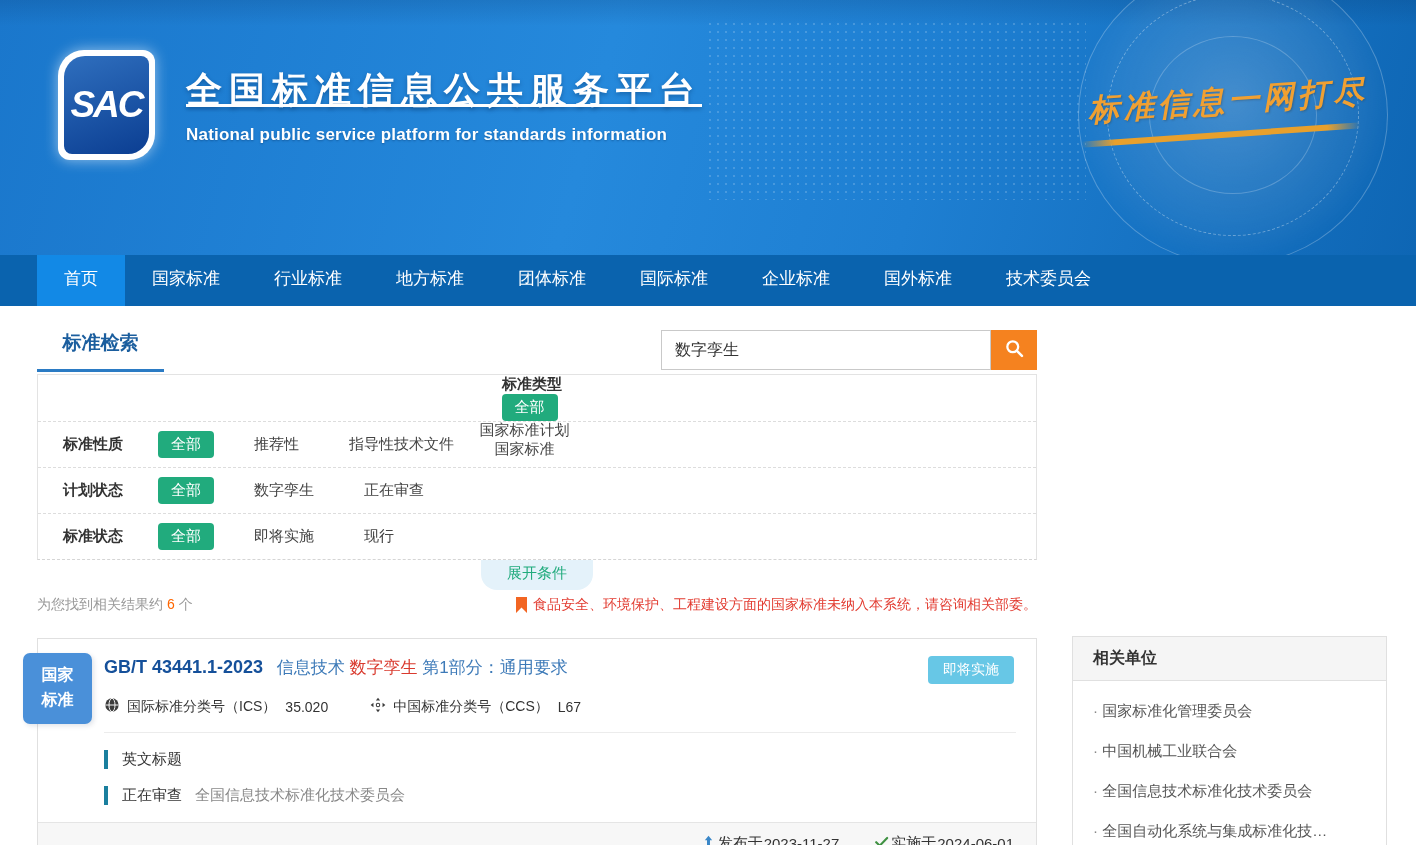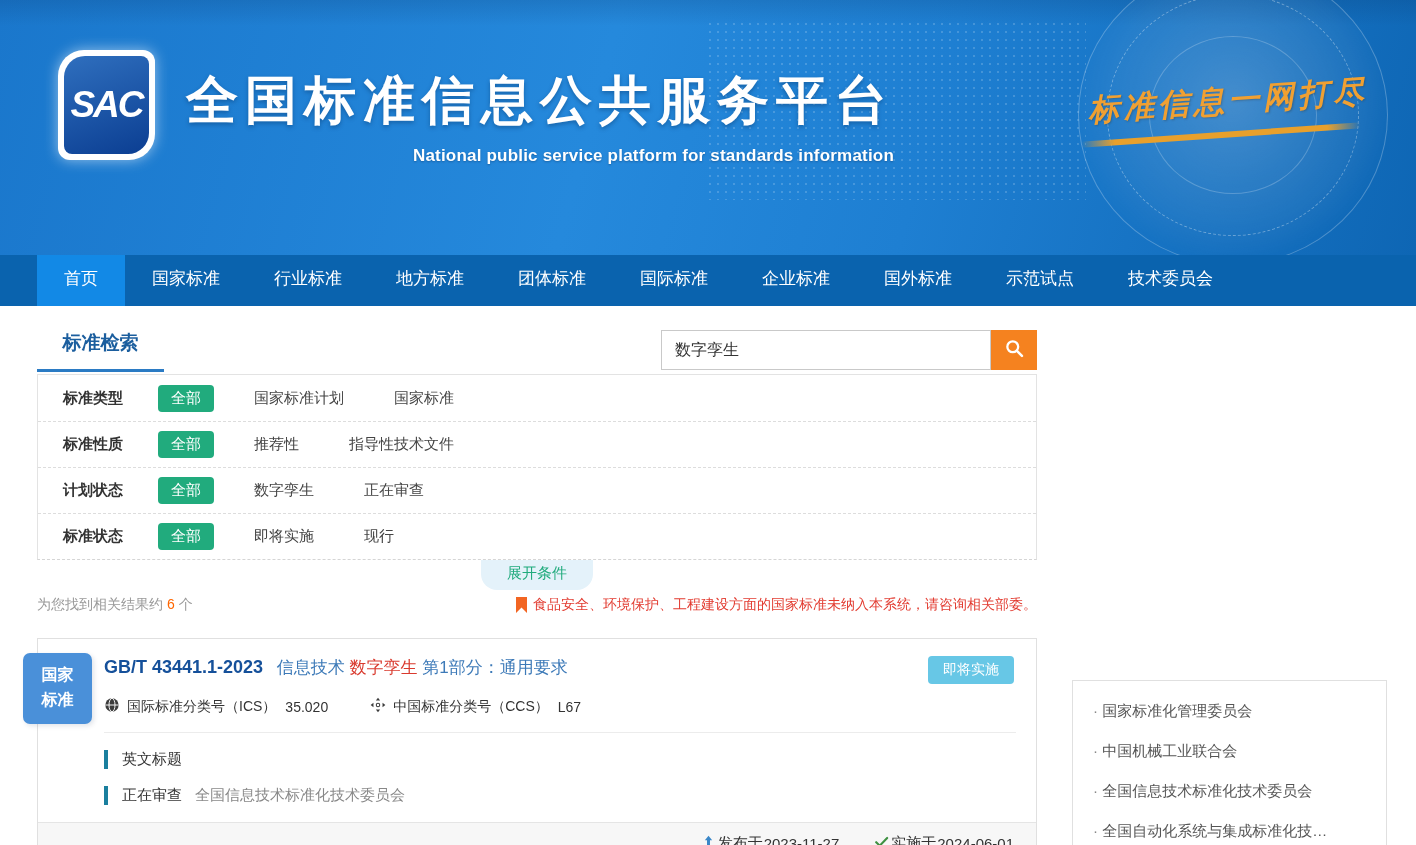--- a/index.html
+++ b/index.html
@@ -24,24 +24,24 @@
   .globe::after { content:""; position:absolute; inset:70px; border-radius:50%;
     border:1px solid rgba(255,255,255,.22); }
   .logo-box { position:absolute; left:58px; top:50px; width:97px; height:110px;
     background:#fff; border-radius:26px 12px 26px 12px; padding:6px;
     box-shadow:0 0 14px rgba(255,255,255,.55); }
   .logo-inner { width:100%; height:100%; border-radius:21px 8px 21px 8px;
     background:linear-gradient(160deg,#2f6fbe,#0b3e92);
     display:flex; align-items:center; justify-content:center; }
   .logo-text { color:#fff; font-size:37px; font-weight:bold; font-style:italic; letter-spacing:-2px; }
   .title-block { position:absolute; left:186px; top:66px; color:#fff; }
-  .main-title { font-size:52px; font-weight:bold; letter-spacing:7px;
-    text-shadow:0 2px 4px rgba(4,44,92,.4); }
+  .main-title { font-size:36px; font-weight:bold; letter-spacing:7px;
+    text-shadow:0 2px 4px rgba(4,44,92,.4);text-decoration:underline; }
   .sub-title { margin-top:10px; font-size:17px; font-weight:bold; letter-spacing:.2px;
-    text-shadow:0 1px 2px rgba(4,44,92,.4);text-align:right; }
+    text-shadow:0 1px 2px rgba(4,44,92,.4); }
   .slogan { position:absolute; right:48px; top:80px; color:#f0a032; font-size:31px;
     font-weight:bold; font-style:italic; letter-spacing:4px; transform:rotate(-4deg);
     text-shadow:1px 1px 2px rgba(60,30,0,.25); white-space:nowrap; }
   .slogan-underline { position:absolute; right:55px; top:132px; width:280px; height:6px;
     border-radius:3px; transform:rotate(-4deg);
     background:linear-gradient(90deg,transparent,#e8a02c 12%,#e8a02c 88%,transparent); }
   
   .nav { height:51px; background:#0a63ae; display:flex; padding-left:37px; }
   .nav-item { line-height:47px; padding:0 27px; color:#fff; font-size:17px;
     text-decoration:none; white-space:nowrap; }
@@ -55,21 +55,21 @@
     text-align:center; padding-bottom:13px; border-bottom:3px solid #2b7bc4; }
   .search-group { display:flex; }
   .search-input { width:330px; height:40px; border:1px solid #c9c9c9; padding:0 13px;
     font-size:16px; color:#333; outline:none; font-family:inherit; }
   .search-btn { width:46px; height:40px; background:#f5821f; border:none; cursor:pointer;
     display:flex; align-items:center; justify-content:center; }
   
   .filter-box { border:1px solid #e3e3e3; border-bottom:1px dashed #d5d5d5; margin-top:2px; }
   .filter-row { display:flex; align-items:center; height:46px; padding-left:25px;
     border-top:1px dashed #ddd; }
-  .filter-row:first-child { border-top:none; }
+  .filter-row:first-child { border-top:none;flex-direction:column; }
   .filter-label { font-weight:bold; color:#333; font-size:15px; width:95px; }
   .badge-all { background:#21ab7d; color:#fff; font-size:15px; padding:4px 13px;
     border-radius:4px; margin-right:40px; cursor:pointer; }
   .filter-opt { color:#444; font-size:15px; margin-right:50px; cursor:pointer; }
   .expand-wrap { display:flex; justify-content:center; }
   .expand-btn { background:#e4f2fa; color:#21ab7d; font-size:15px; padding:4px 26px 7px;
     border:none; border-radius:0 0 16px 16px; cursor:pointer; font-family:inherit; }
   
   .results-row { display:flex; justify-content:space-between; align-items:center; margin-top:6px; }
   .results-count { color:#999; font-size:14px; }
@@ -133,21 +133,20 @@
 
 <div class="nav">
   <a class="nav-item active">首页</a>
   <a class="nav-item">国家标准</a>
   <a class="nav-item">行业标准</a>
   <a class="nav-item">地方标准</a>
   <a class="nav-item">团体标准</a>
   <a class="nav-item">国际标准</a>
   <a class="nav-item">企业标准</a>
   <a class="nav-item">国外标准</a>
-  <a class="nav-item">示范试点</a>
   <a class="nav-item">技术委员会</a>
 </div>
 
 <div class="main">
   <div class="left-col">
 
     <div class="section-row">
       <div class="section-title">标准检索</div>
       <div class="search-group">
         <input class="search-input" type="text" value="数字孪生" style="">
@@ -270,19 +269,20 @@
           </span>
           <span>实施于</span>
           <span>2024-06-01</span>
         </span>
       </div>
     </div>
   </div>
 
   <div class="right-col">
     <div class="sidebar">
+      <div class="sidebar-header">相关单位</div>
       <div class="sidebar-item">国家标准化管理委员会</div>
       <div class="sidebar-item">中国机械工业联合会</div>
       <div class="sidebar-item">全国信息技术标准化技术委员会</div>
       <div class="sidebar-item">全国自动化系统与集成标准化技…</div>
     </div>
   </div>
 </div>
 
 </body></html>

